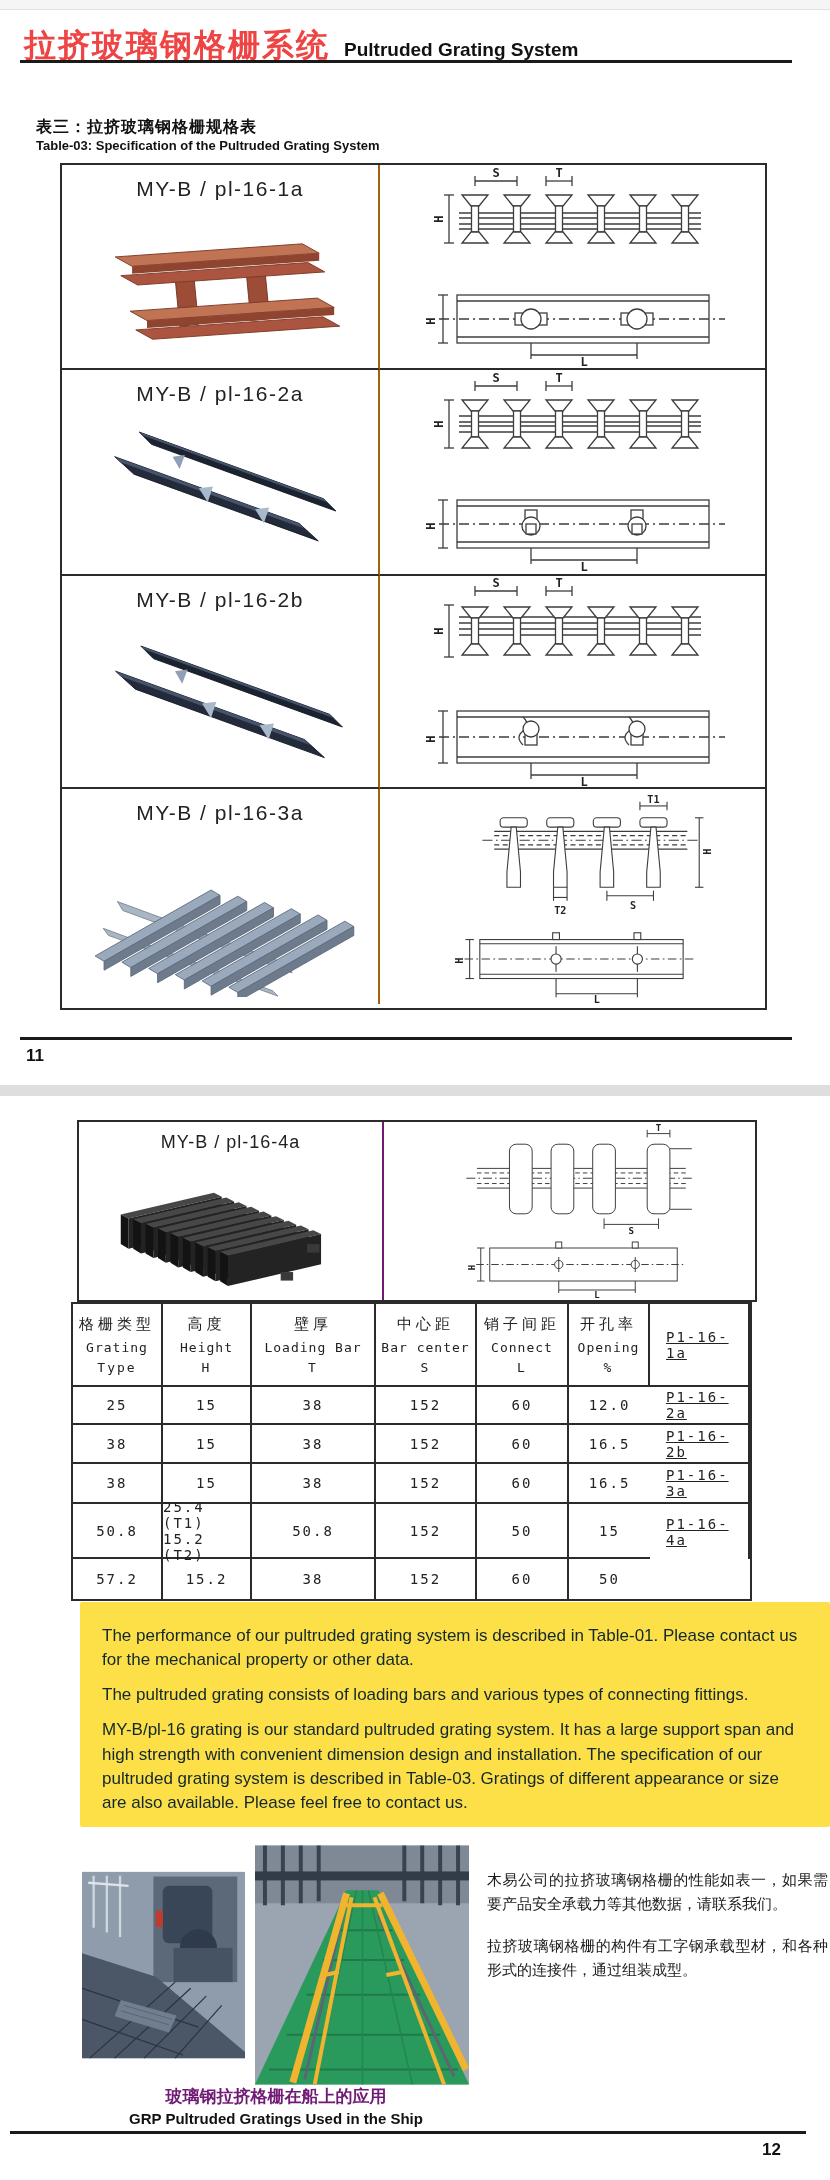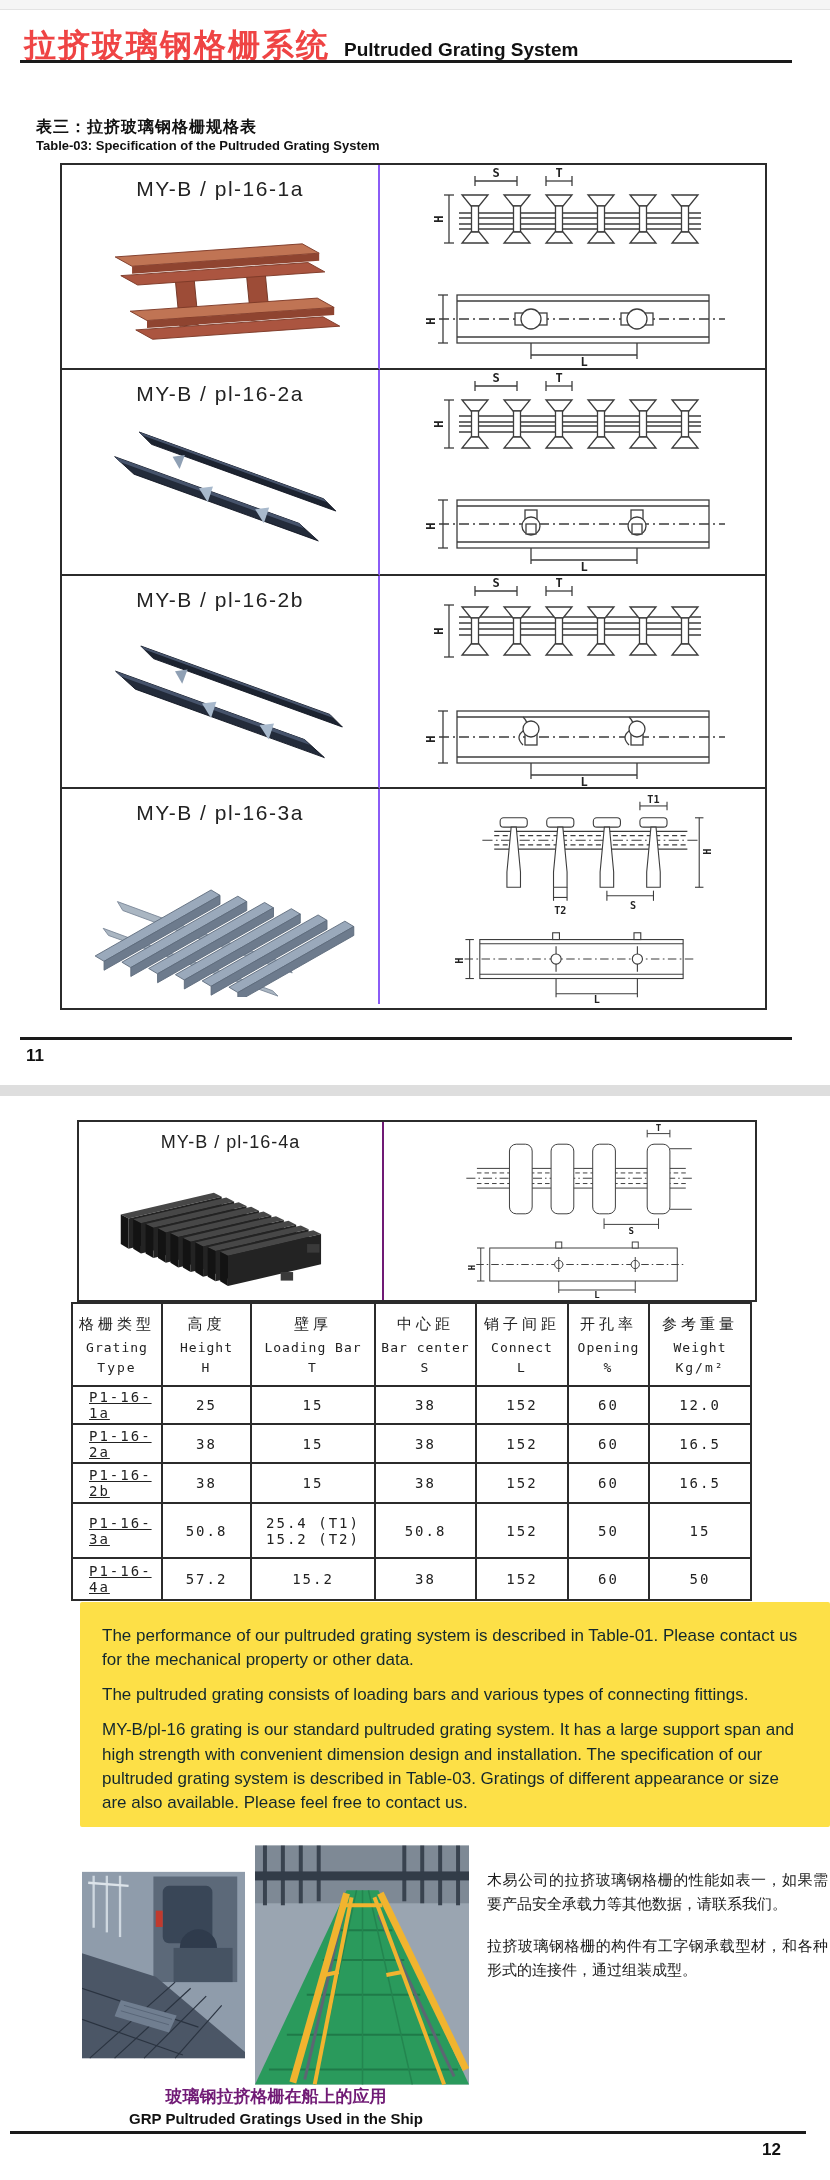--- a/index.html
+++ b/index.html
@@ -10,21 +10,21 @@
   
   .hdr{left:24px;top:24px;display:flex;align-items:baseline;gap:14px;white-space:nowrap;}
   .hdr .zh{font-size:32px;font-weight:bold;letter-spacing:2px;color:#ef4444;}
   .hdr .en{font-size:19px;font-weight:bold;color:#111;}
   .rule{background:#1a1a1a;height:3px;}
   .cap-zh{left:36px;top:117px;font-size:16px;font-weight:bold;color:#111;letter-spacing:1px;}
   .cap-en{left:36px;top:138px;font-size:13px;font-weight:bold;color:#111;}
   
   .t1{left:60px;top:163px;width:707px;height:847px;border:2px solid #2b2b2b;box-sizing:border-box;
       display:grid;grid-template-columns:318px 385px;grid-template-rows:205px 206px 213px 215px;}
-  .t1 .cell{border-right:2px solid #8b5cf6;border-bottom:2px solid #2b2b2b;box-sizing:border-box;
+  .t1 .cell{border-right:2px solid #a16207;border-bottom:2px solid #2b2b2b;box-sizing:border-box;
       display:flex;flex-direction:column;align-items:center;overflow:hidden;}
   .t1 .cell.last-col{border-right:none;}
   .t1 .cell.last-row{border-bottom:none;}
   .model-label{margin-top:12px;font-size:21px;letter-spacing:1.5px;color:#222;}
   .prod{margin:auto;}
   .drawcell{justify-content:center;gap:10px;}
   
   .page-gap{left:0;top:1085px;width:830px;height:11px;background:#dedede;}
   
   .t2{left:77px;top:1120px;width:680px;height:182px;border:2px solid #2b2b2b;box-sizing:border-box;
@@ -460,25 +460,20 @@
     </div>
     <div class="c">
       <div class="hzh">销子间距</div>
       <div class="hen">Connect</div>
       <div class="hsym">L</div>
     </div>
     <div class="c">
       <div class="hzh">开孔率</div>
       <div class="hen">Opening</div>
       <div class="hsym">%</div>
-    </div>
-    <div class="c lc">
-      <div class="hzh">参考重量</div>
-      <div class="hen">Weight</div>
-      <div class="hsym">Kg/m²</div>
     </div>
 
     <div class="c namecell">P1-16-1a</div>
     <div class="c">25</div>
     <div class="c">15</div>
     <div class="c">38</div>
     <div class="c">152</div>
     <div class="c">60</div>
     <div class="c lc">12.0</div>
 

